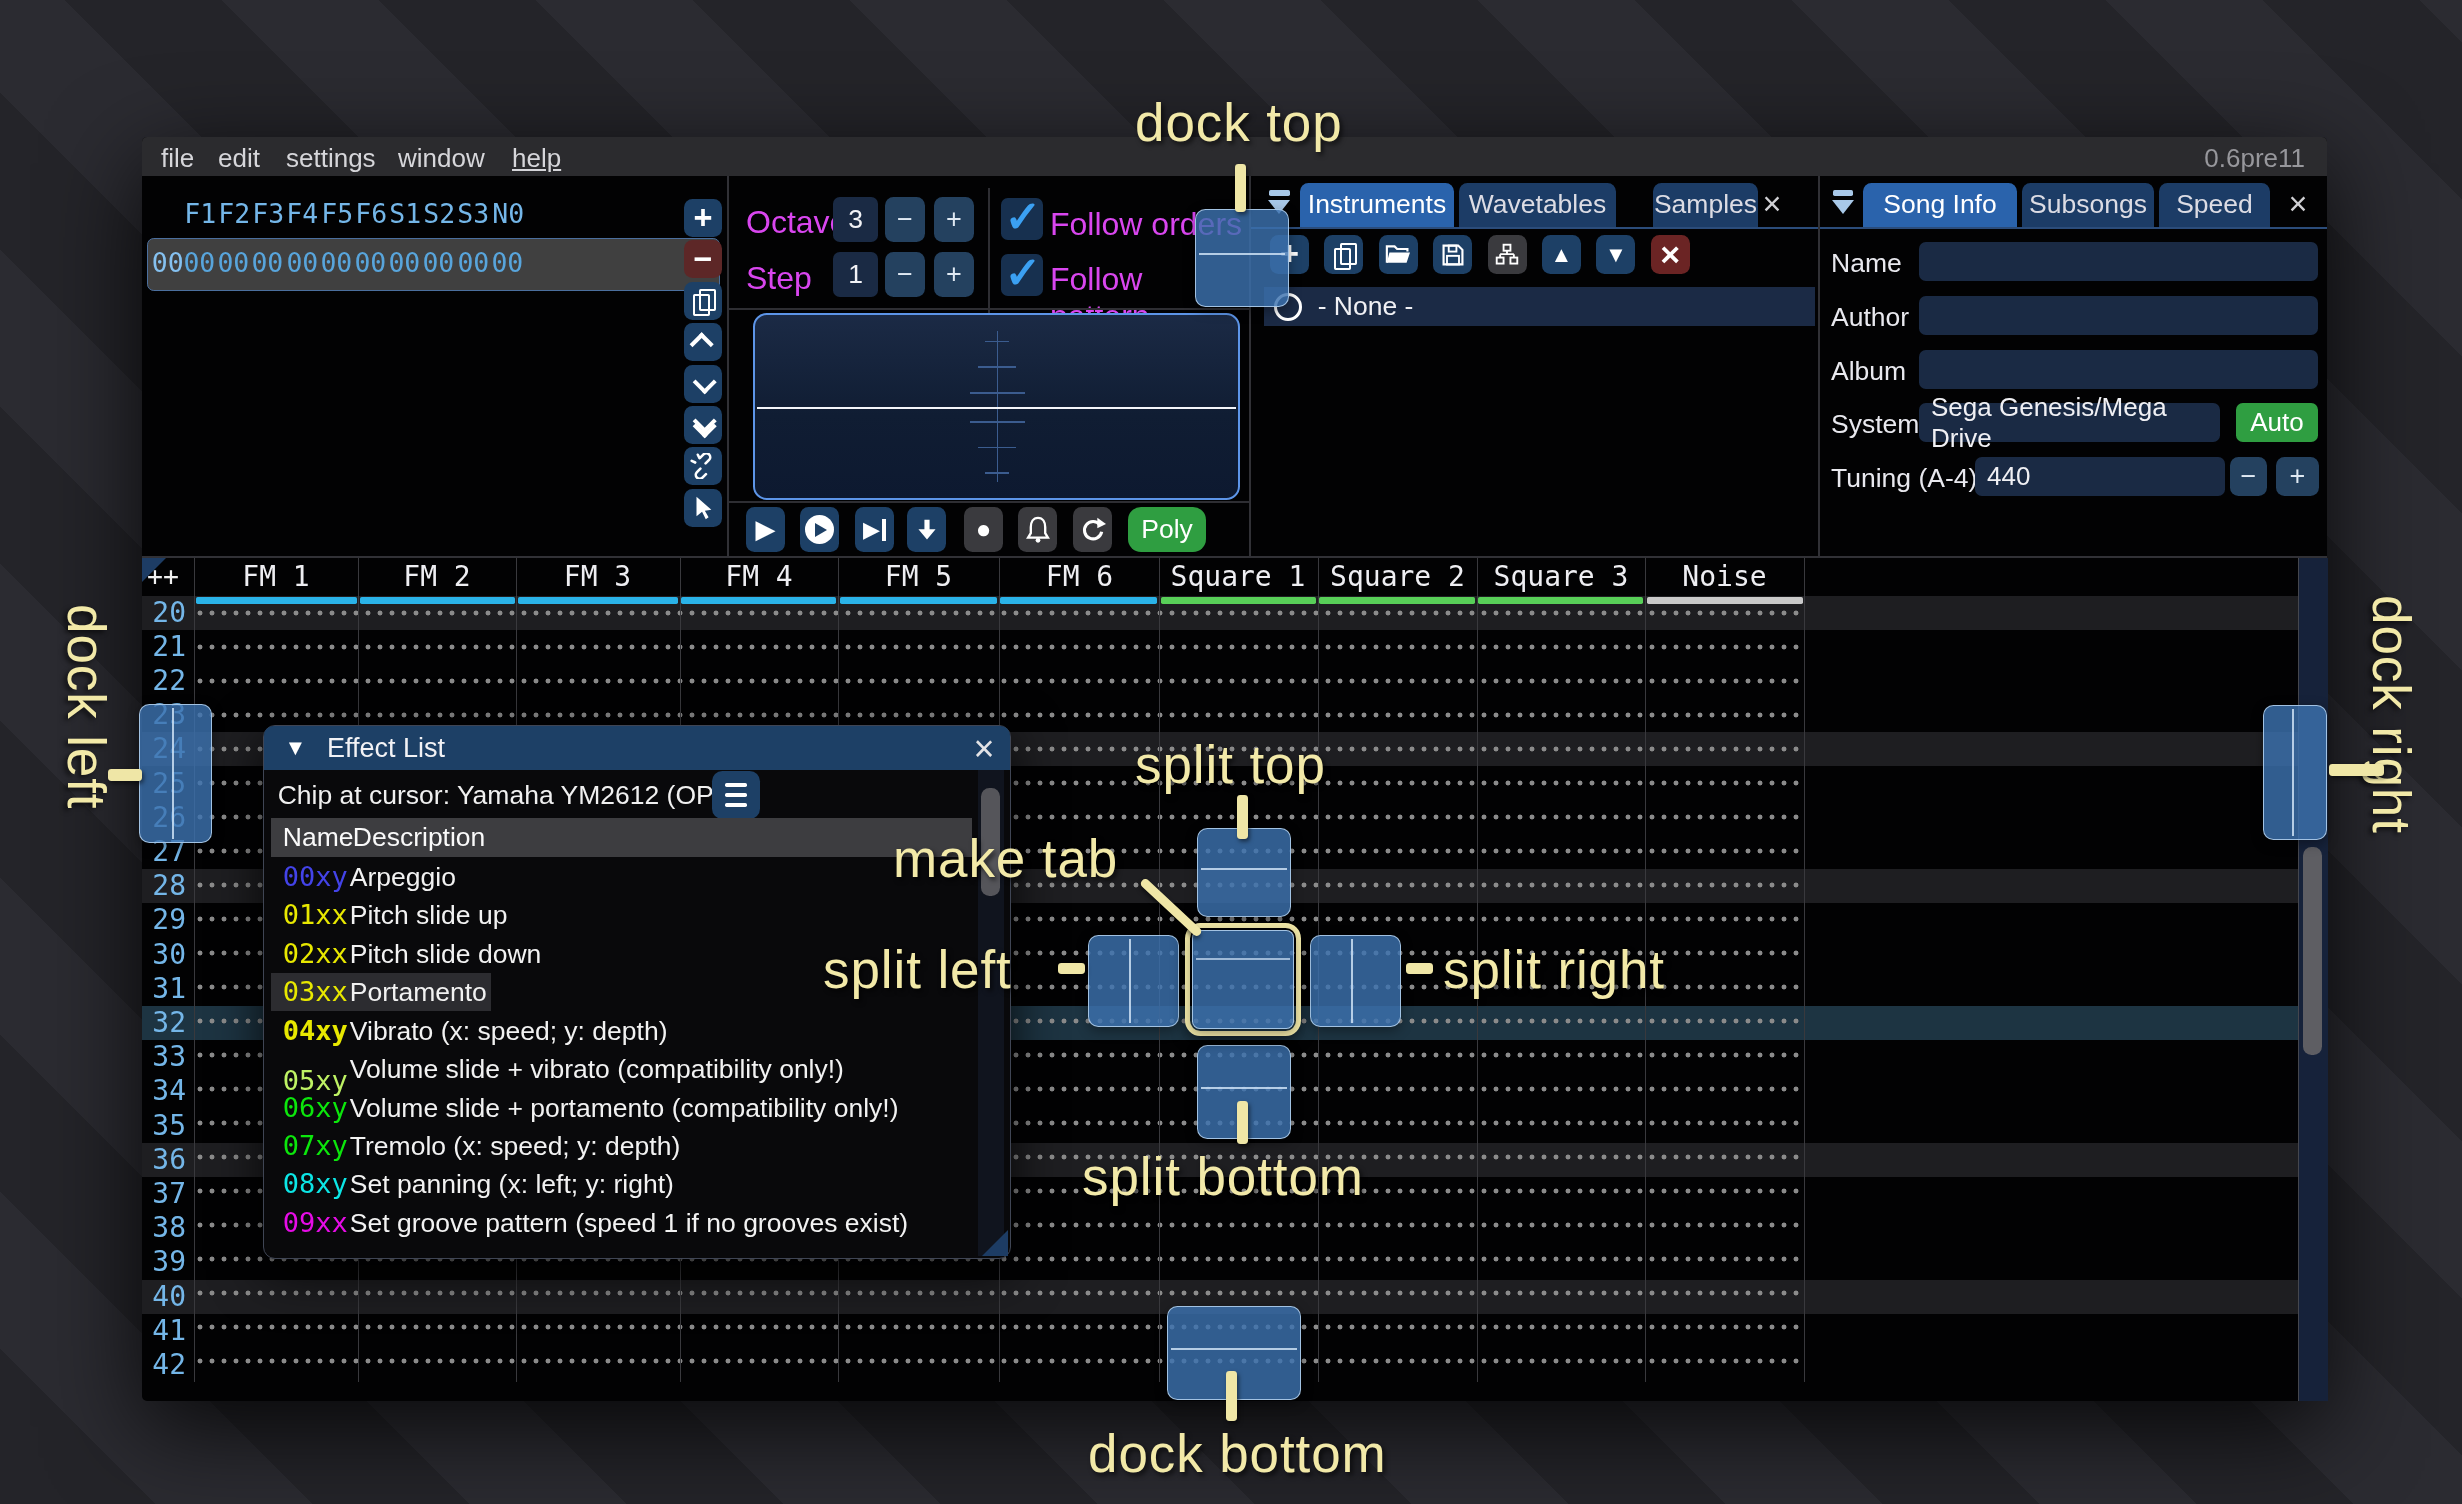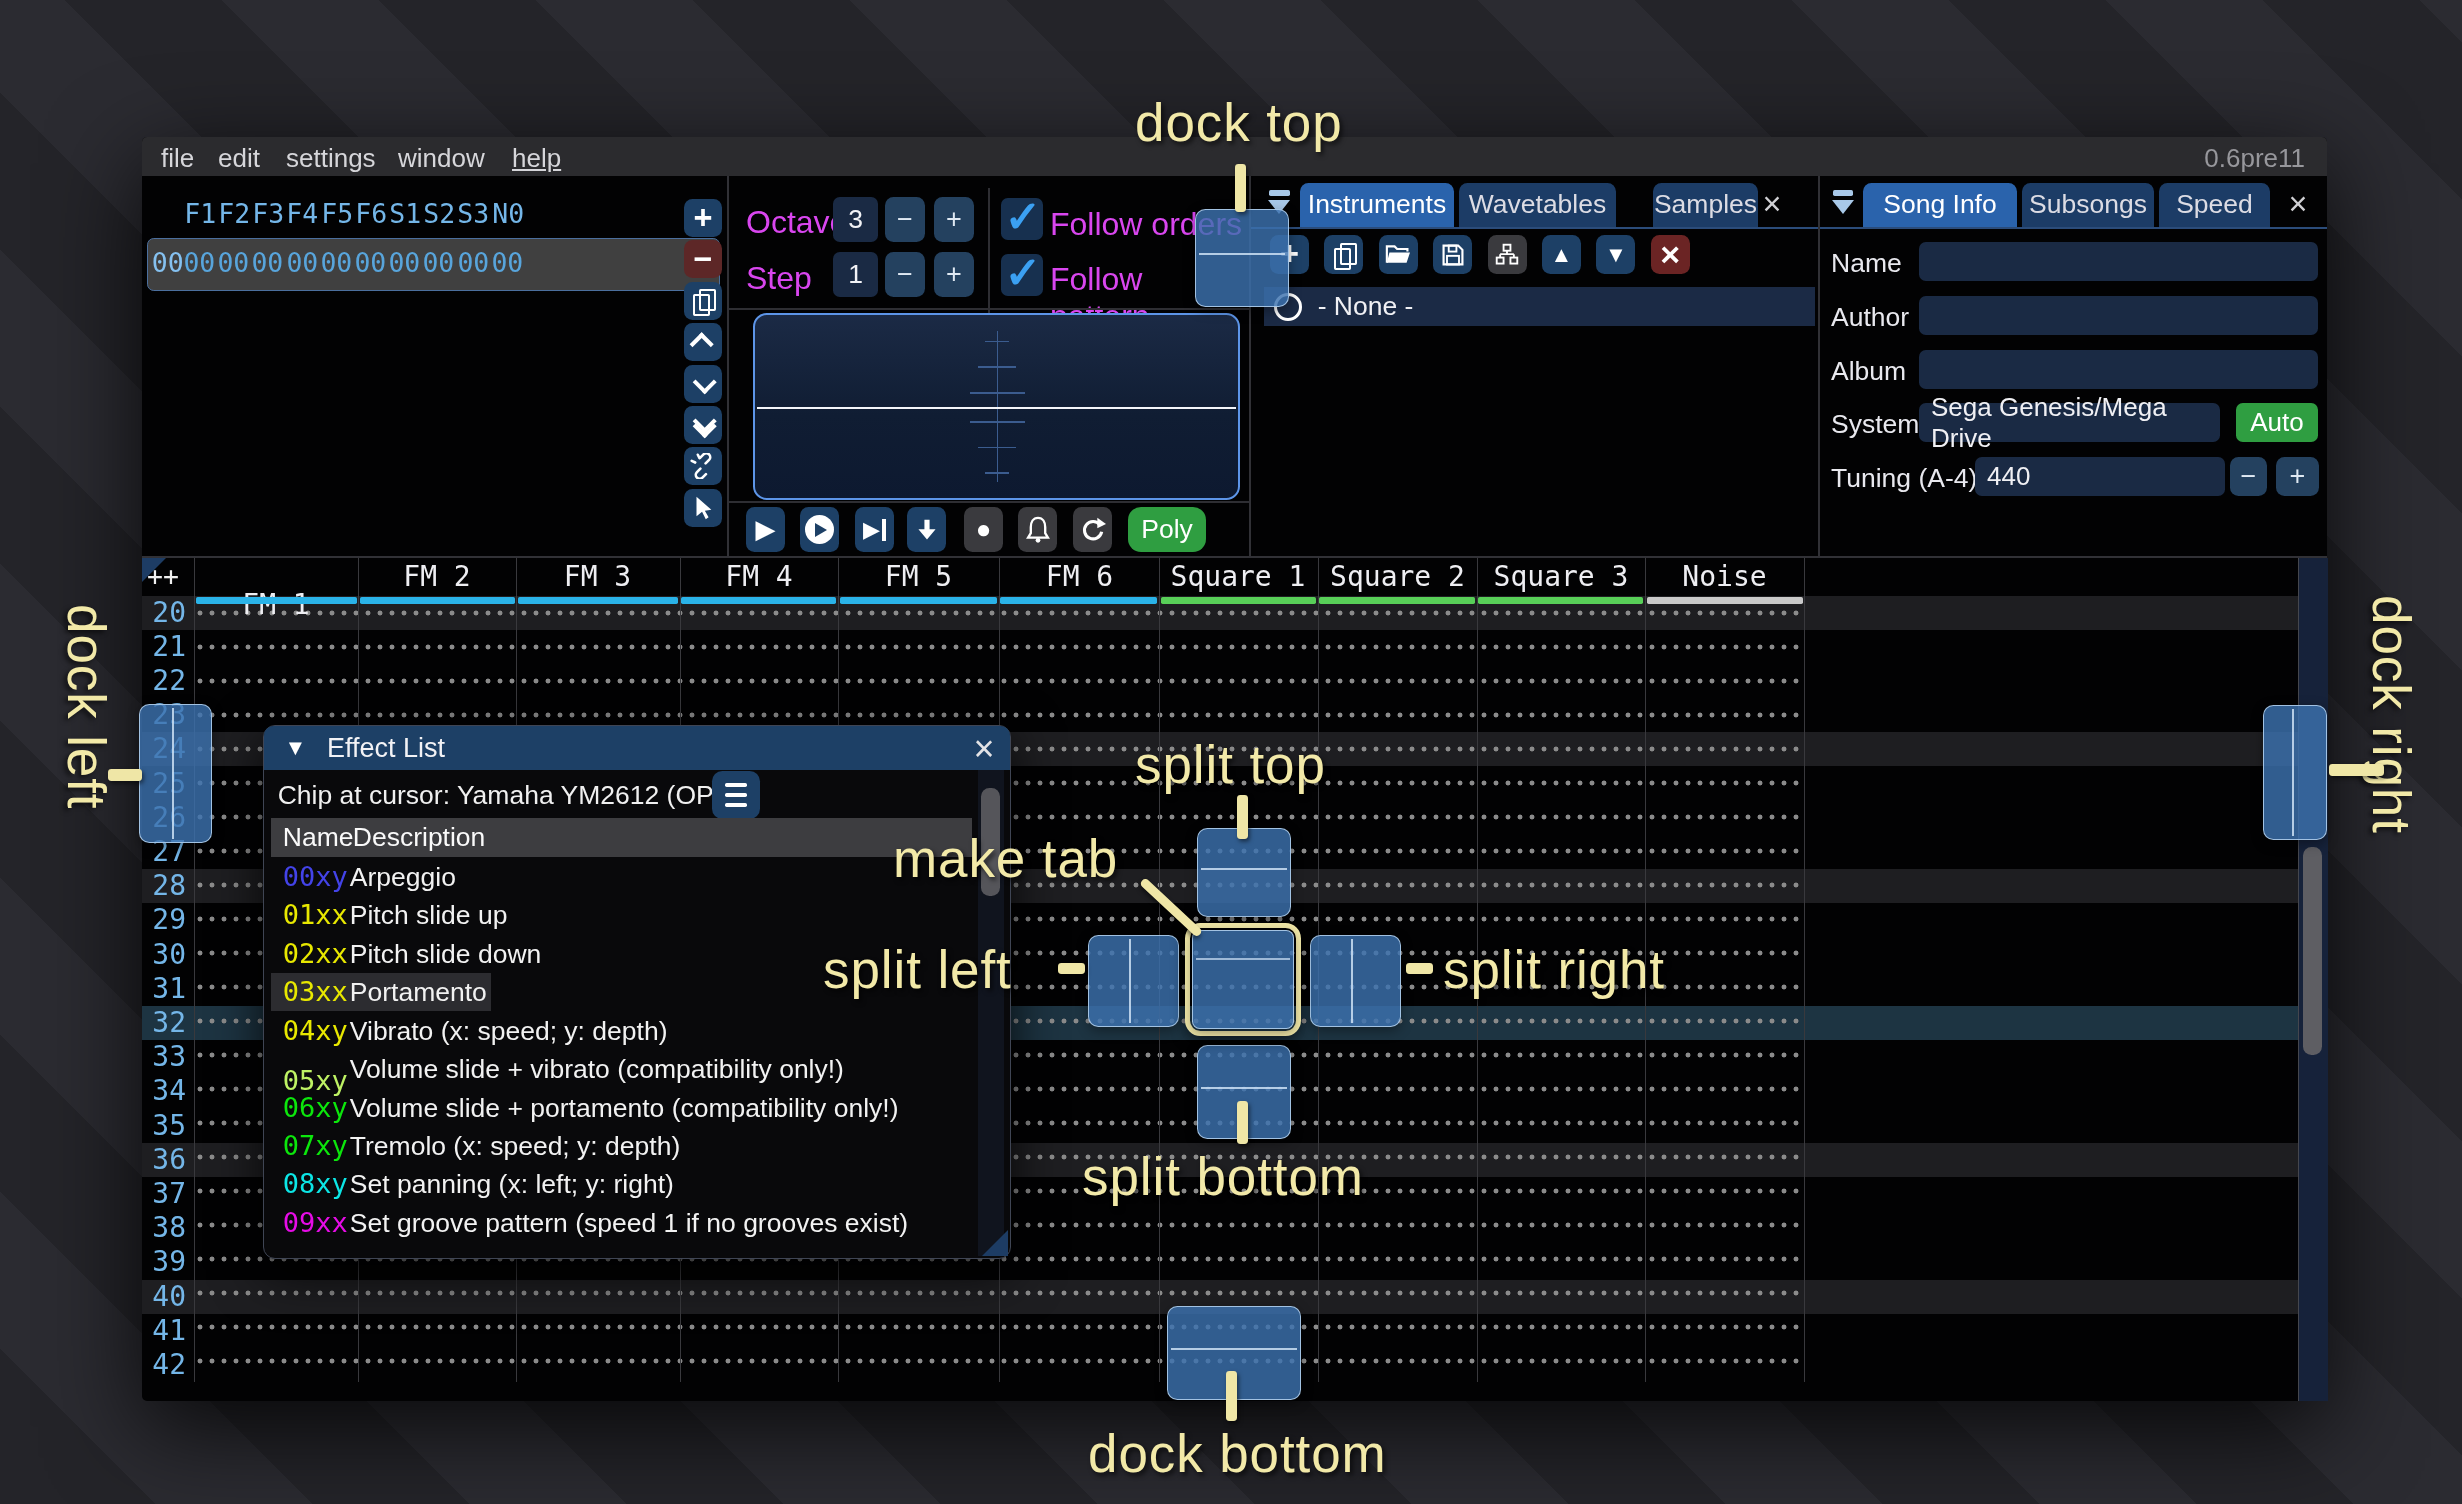--- a/index.html
+++ b/index.html
@@ -473,21 +473,21 @@
           <div class="ch-sep" style="left: 216px;"></div>
           <div class="ch-sep" style="left: 374px;"></div>
           <div class="ch-sep" style="left: 538px;"></div>
           <div class="ch-sep" style="left: 696px;"></div>
           <div class="ch-sep" style="left: 857px;"></div>
           <div class="ch-sep" style="left: 1017px;"></div>
           <div class="ch-sep" style="left: 1176px;"></div>
           <div class="ch-sep" style="left: 1335px;"></div>
           <div class="ch-sep" style="left: 1503px;"></div>
           <div class="ch-sep" style="left: 1662px;"></div>
-          <div class="ch-name mono" style="left: 52px; width: 164px; margin-top: 28px;">FM 1</div>
+          <div class="ch-name mono" style="left: 52px; width: 164px;">FM 1</div>
           <div class="ch-bar" style="left: 54px; width: 161px; background: rgb(42, 179, 232);"></div>
           <div class="ch-name mono" style="left: 216px; width: 158px;">FM 2</div>
           <div class="ch-bar" style="left: 218px; width: 155px; background: rgb(42, 179, 232);"></div>
           <div class="ch-name mono" style="left: 374px; width: 163px;">FM 3</div>
           <div class="ch-bar" style="left: 376px; width: 160px; background: rgb(42, 179, 232);"></div>
           <div class="ch-name mono" style="left: 538px; width: 158px;">FM 4</div>
           <div class="ch-bar" style="left: 539px; width: 155px; background: rgb(42, 179, 232);"></div>
           <div class="ch-name mono" style="left: 696px; width: 161px;">FM 5</div>
           <div class="ch-bar" style="left: 698px; width: 157px; background: rgb(42, 179, 232);"></div>
           <div class="ch-name mono" style="left: 857px; width: 161px;">FM 6</div>
@@ -532,21 +532,21 @@
           </div>
           <div class="fx-row" style="top: 209px;">
             <div class="fx-code mono" style="color: rgb(232, 232, 0);">02xx</div>
             <div class="fx-desc">Pitch slide down</div>
           </div>
           <div class="fx-row hl" style="top: 247px;">
             <div class="fx-code mono" style="color: rgb(232, 232, 0);">03xx</div>
             <div class="fx-desc">Portamento</div>
           </div>
           <div class="fx-row" style="top: 286px;">
-            <div class="fx-code mono" style="color: rgb(232, 232, 0);">04xy</div>
+            <div class="fx-code mono" style="color: rgb(232, 232, 0); font-weight: bold;">04xy</div>
             <div class="fx-desc">Vibrato (x: speed; y: depth)</div>
           </div>
           <div class="fx-row" style="top: 324px;">
             <div class="fx-code mono" style="color: #bef264; margin-top: 12px;">05xy</div>
             <div class="fx-desc">Volume slide + vibrato (compatibility only!)</div>
           </div>
           <div class="fx-row" style="top: 363px;">
             <div class="fx-code mono" style="color: rgb(12, 230, 12);">06xy</div>
             <div class="fx-desc">Volume slide + portamento (compatibility only!)</div>
           </div>

